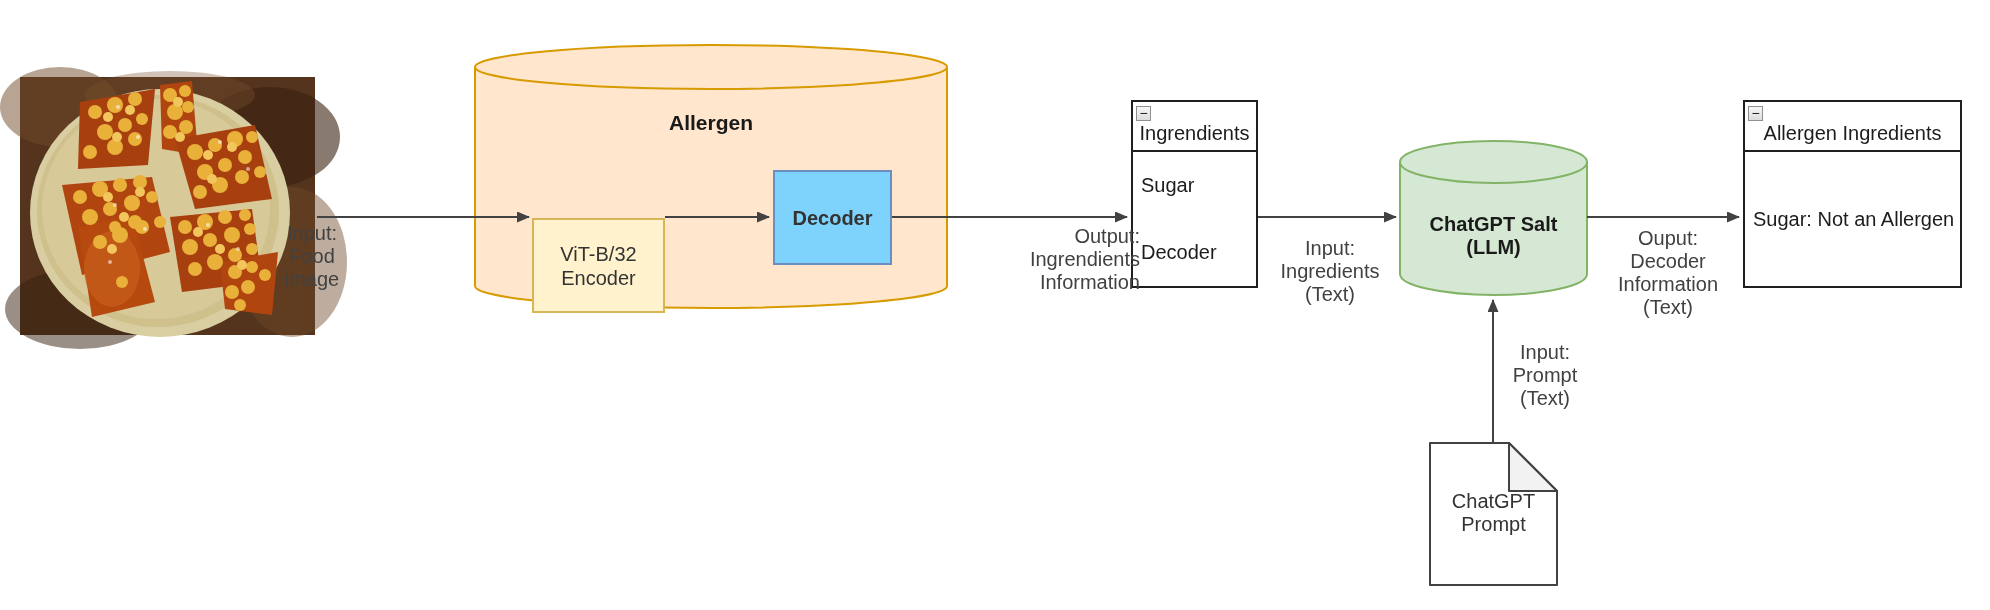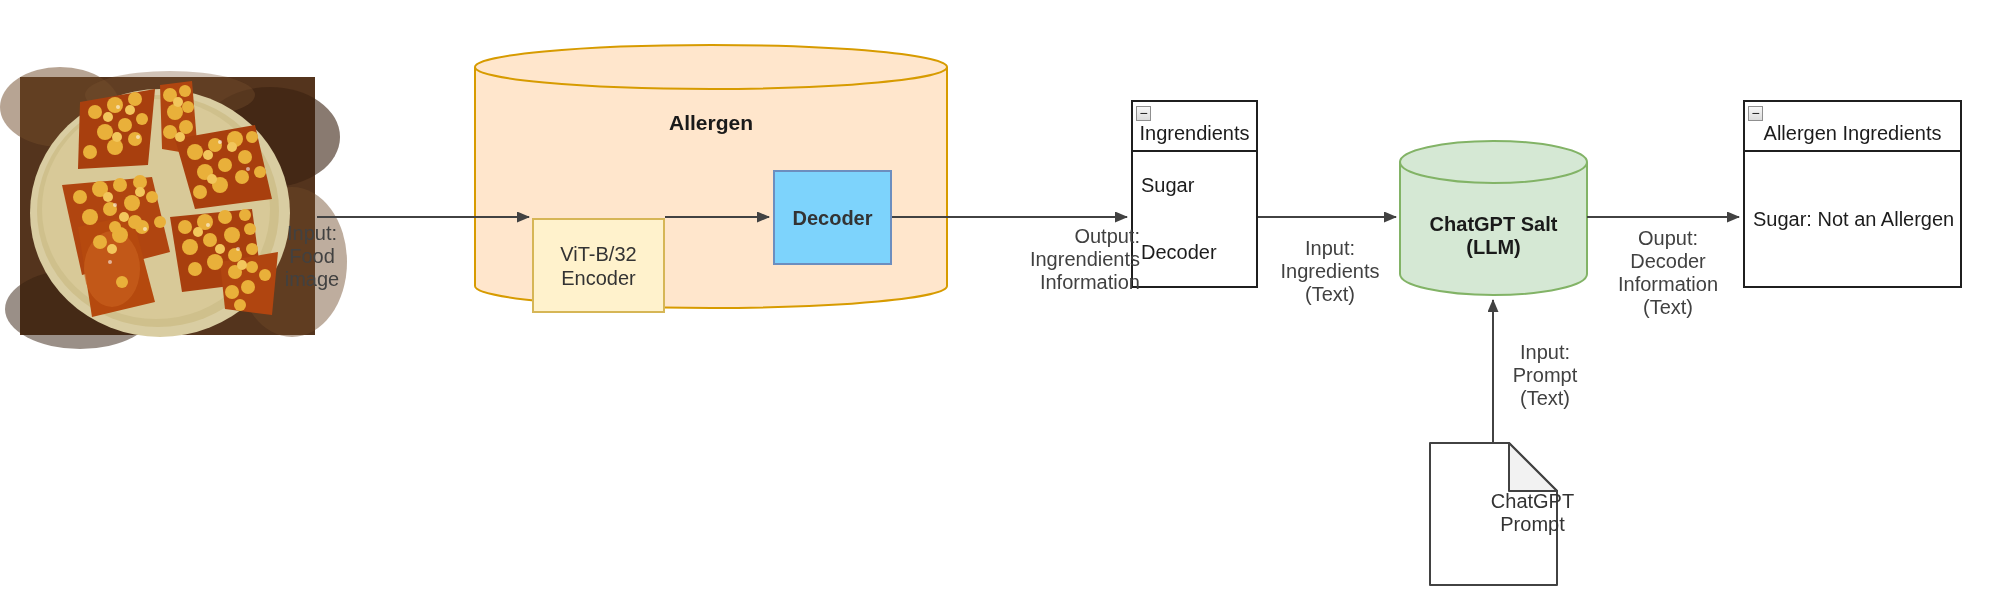--- a/index.html
+++ b/index.html
@@ -39,21 +39,21 @@
     background:linear-gradient(#f7f7f7,#dcdcdc);border:1px solid #8f8f8f;
     font-size:14px;line-height:12px;text-align:center;color:#222222;
   }
   .list-items{flex:1;display:flex;flex-direction:column;}
   .list-item{
     flex:1;display:flex;align-items:center;padding-left:8px;
     font-size:20px;color:#1c1c1c;white-space:nowrap;
   }
   .doc-label{
     position:absolute;text-align:center;white-space:pre-line;
-    font-size:20px;line-height:23px;color:#333333;padding-left:39px;
+    font-size:20px;line-height:23px;color:#333333;
   }
 </style>
 </head>
 <body>
 
 <div class="canvas">
 
   <svg class="layer" width="1990" height="610" viewBox="0 0 1990 610">
     <defs>
       <marker id="arr" markerUnits="userSpaceOnUse" markerWidth="14" markerHeight="12" refX="12" refY="5.5" orient="auto">

